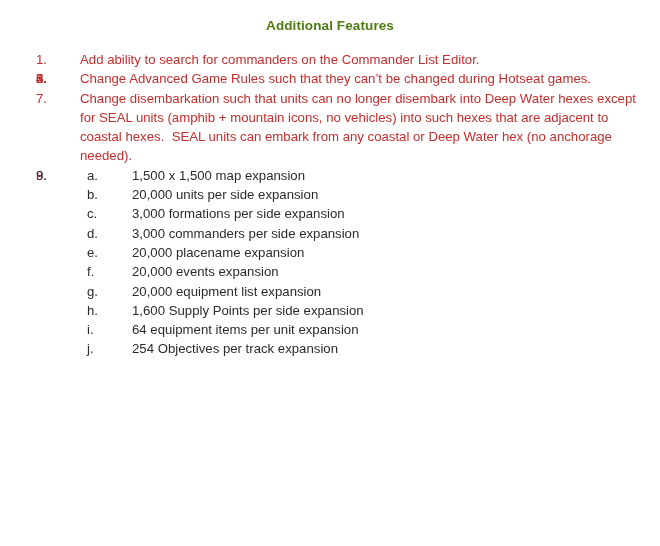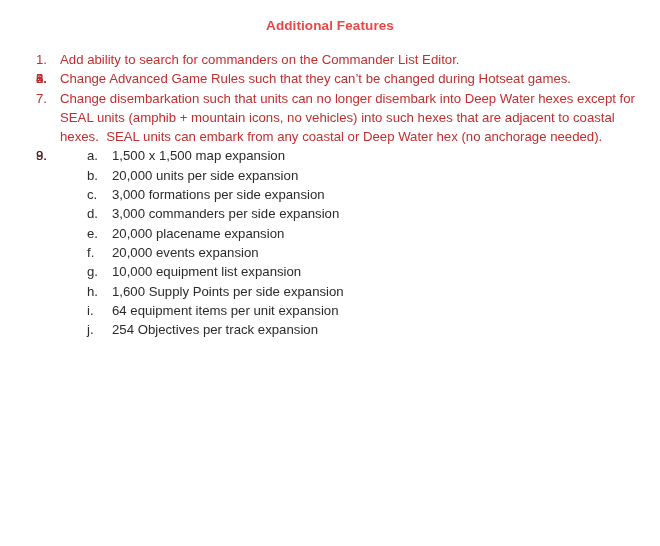--- a/index.html
+++ b/index.html
@@ -19,21 +19,21 @@
     position: relative;
     width: 660px;
     height: 546px;
     background: #ffffff;
     box-sizing: border-box;
   }
   .doc-title {
     text-align: center;
     font-weight: bold;
     font-size: 13.5px;
-    color: #ef4444;
+    color: #4d7c0f;
     margin: 0;
     padding-top: 18px;
     letter-spacing: 0.1px;
   }
   .list-block {
     margin-top: 17px;
   }
   ol.outer {
     list-style: none;
     margin: 0;
@@ -83,20 +83,21 @@
     top: 0;
     width: 22px;
     text-align: left;
     color: inherit;
     font-size: 13.2px;
     line-height: 19.3px;
   }
   .item-text, .subitem-text {
     display: block;
     white-space: pre-wrap;
+    margin-left: 20px;
   }
 </style>
 </head>
 <body>
 
 <div class="page">
 
   <div class="doc-title">Additional Features</div>
 
   <div class="list-block">
@@ -150,21 +151,21 @@
             <li class="subitem">
               <span class="marker">e.</span>
               <span class="subitem-text">20,000 placename expansion</span>
             </li>
             <li class="subitem">
               <span class="marker">f.</span>
               <span class="subitem-text">20,000 events expansion</span>
             </li>
             <li class="subitem">
               <span class="marker">g.</span>
-              <span class="subitem-text">10,000 equipment list expansion</span>
+              <span class="subitem-text">20,000 equipment list expansion</span>
             </li>
             <li class="subitem">
               <span class="marker">h.</span>
               <span class="subitem-text">1,600 Supply Points per side expansion</span>
             </li>
             <li class="subitem">
               <span class="marker">i.</span>
               <span class="subitem-text">64 equipment items per unit expansion</span>
             </li>
             <li class="subitem">

